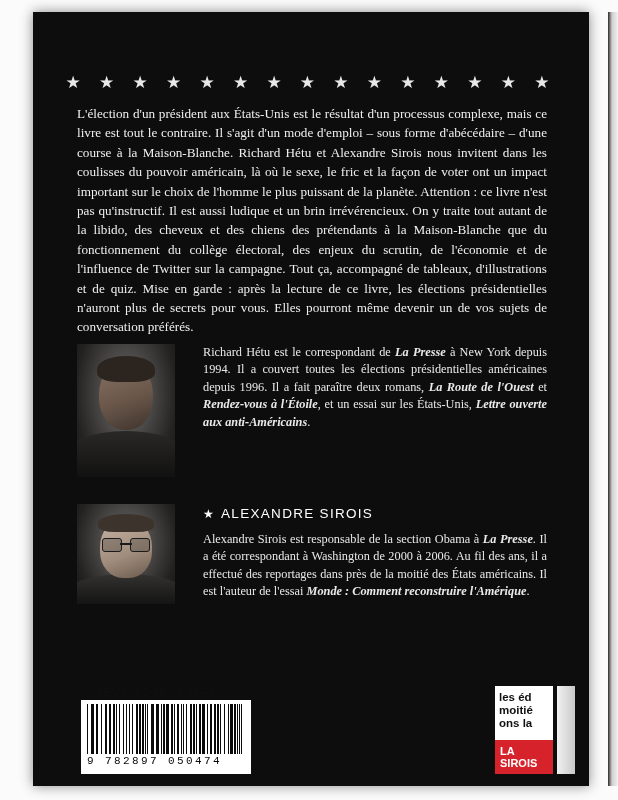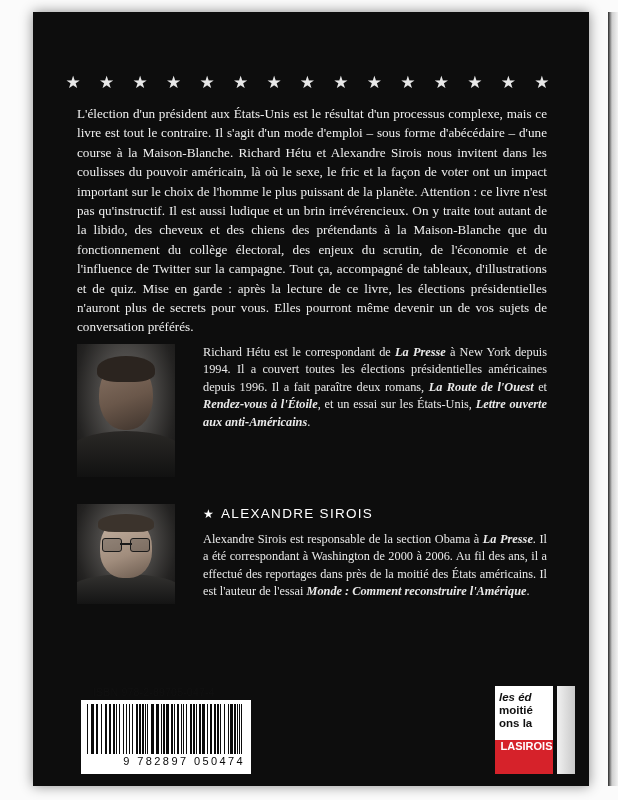--- a/index.html
+++ b/index.html
@@ -228,59 +228,59 @@
     width: 158px;
     margin: 0 auto;
   }
   #bars span {
     position: absolute;
     top: 0;
     bottom: 0;
     background: #0a0a0a;
   }
   #barcode-digits {
-    font-family: Liberation Sans, sans-serif;
+    font-family: Liberation Mono, monospace;
     font-size: 11px;
     letter-spacing: 2.4px;
     color: #0a0a0a;
-    text-align: right;
+    text-align: left;
     margin-top: 1px;
   }
   
   #logo-editions {
     position: absolute;
     left: 462px;
     top: 674px;
     width: 58px;
     height: 54px;
     background: #ffffff;
     color: #111;
     font-family: "Liberation Sans", sans-serif;
     font-size: 11.5px;
     line-height: 13px;
     padding: 5px 4px;
     box-sizing: border-box;
   }
-  #logo-editions .l1 { font-weight: bold; font-style: italic; }
+  #logo-editions .l1 { font-weight: bold; }
   #logo-editions .l2 { font-weight: bold; }
   #logo-editions .l3 { font-weight: bold; }
   #logo-lapresse {
     position: absolute;
     left: 462px;
     top: 728px;
     width: 58px;
     height: 34px;
     background: #d6222a;
     color: #ffffff;
     font-family: "Liberation Sans", sans-serif;
     font-size: 11px;
     font-weight: bold;
     line-height: 12px;
     display: flex;
-    flex-direction: row;
+    flex-direction: column;
     justify-content: center;
     padding-left: 5px;
     box-sizing: border-box;
   }
   #spine-strip {
     position: absolute;
     left: 524px;
     top: 674px;
     width: 18px;
     height: 88px;

